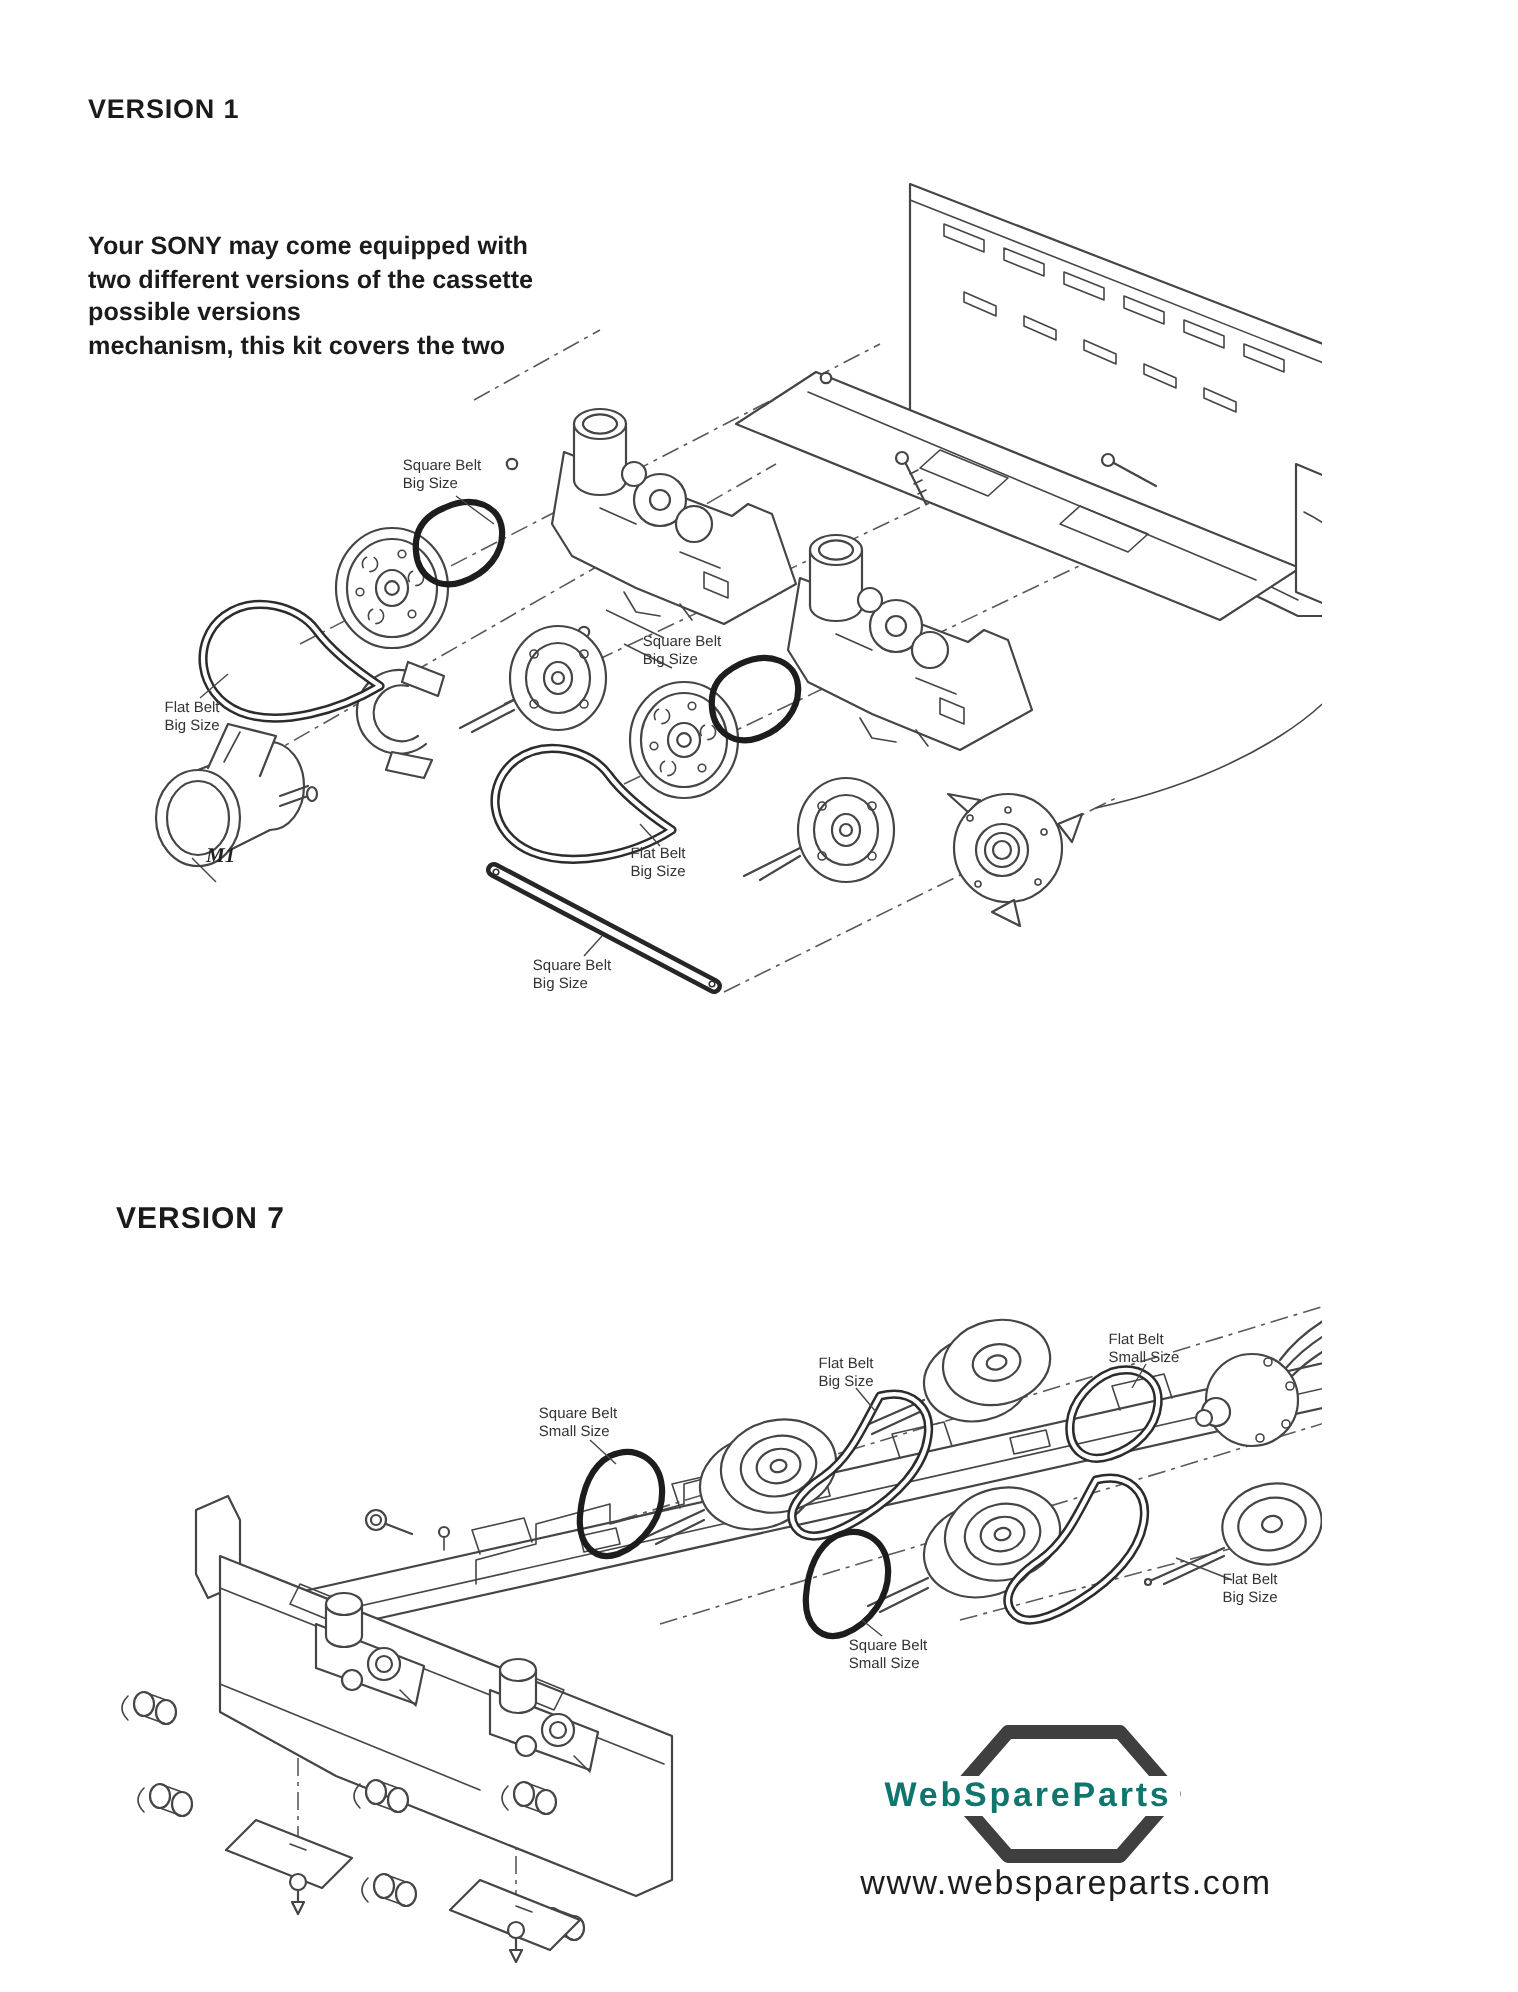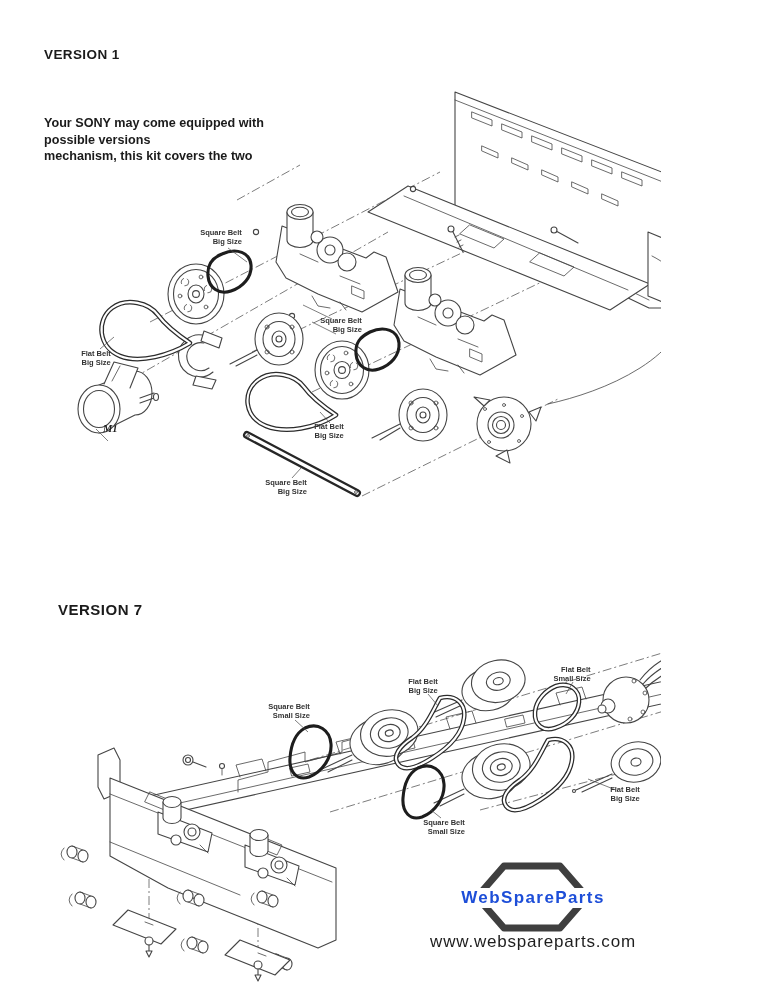--- a/index.html
+++ b/index.html
@@ -5,28 +5,28 @@
   html,body{margin:0;padding:0;background:#fff;}
   .page{position:relative;width:661px;height:996px;background:#ffffff;
         font-family:"Liberation Sans",sans-serif;overflow:hidden;}
   .h-title{position:absolute;font-weight:bold;color:#1b1b1b;}
   #v1-title{left:44px;top:47px;font-size:13.5px;letter-spacing:.4px;}
   #v2-title{left:58px;top:601px;font-size:15px;letter-spacing:.5px;}
   .intro{position:absolute;left:44px;top:87px;font-size:12.6px;font-weight:bold;
          color:#1b1b1b;line-height:16.5px;margin-top:28px;}
   .intro span{display:block;}
   .art{position:absolute;left:0;top:0;}
-  .lbl{position:absolute;transform:translateX(-50%);text-align:right;
-       font-size:7.5px;line-height:8.6px;font-weight:bold;color:#333;
+  .lbl{position:absolute;transform:translateX(-50%);text-align:left;
+       font-size:7.5px;line-height:8.6px;font-weight:normal;color:#333;
        white-space:nowrap;}
   .lbl span{display:block;}
   .m1lbl{position:absolute;font-size:10.5px;font-style:italic;font-weight:bold;
          color:#222;font-family:"Liberation Serif",serif;}
-  .logo-text{position:absolute;left:533px;top:888px;transform:translateX(-50%);
-             font-size:17px;font-weight:bold;letter-spacing:1.4px;color:#1d4ed8;
+  .logo-text{position:absolute;left:514px;top:888px;transform:translateX(-50%);
+             font-size:17px;font-weight:bold;letter-spacing:1.4px;color:#0f766e;
              background:#fff;padding:0 4px;}
   .site{position:absolute;left:533px;top:932px;transform:translateX(-50%);
         font-size:17px;font-weight:normal;letter-spacing:.8px;color:#1e1e1e;}
   
   .ink{stroke:#454545;fill:none;stroke-width:1.1;stroke-linejoin:round;stroke-linecap:round;}
   .inkf{stroke:#454545;fill:#fff;stroke-width:1.1;stroke-linejoin:round;stroke-linecap:round;}
   .thin{stroke-width:.8;}
   .sq{stroke:#1d1d1d;fill:none;stroke-width:3.1;stroke-linejoin:round;}
   .fbo{stroke:#2c2c2c;fill:none;stroke-width:4.6;stroke-linejoin:round;}
   .fbi{stroke:#ffffff;fill:none;stroke-width:2.1;stroke-linejoin:round;}
@@ -411,20 +411,21 @@
       </g>
     </g>
 
     <path class="hex" d="M504 866 L560 866 L587 897 L560 928 L504 928 L477 897 Z"></path>
   </svg>
 
   <div class="h-title" id="v1-title">VERSION 1</div>
 
   <div class="intro">
     <span>Your SONY may come equipped with</span>
+    <span>two different versions of the cassette</span>
     <span>possible versions</span>
     <span>mechanism, this kit covers the two</span>
   </div>
 
   <div class="h-title" id="v2-title">VERSION 7</div>
 
   <div class="lbl" style="left:221px;top:229px">
     <span>Square Belt</span>
       <span>Big Size</span>
   </div>

